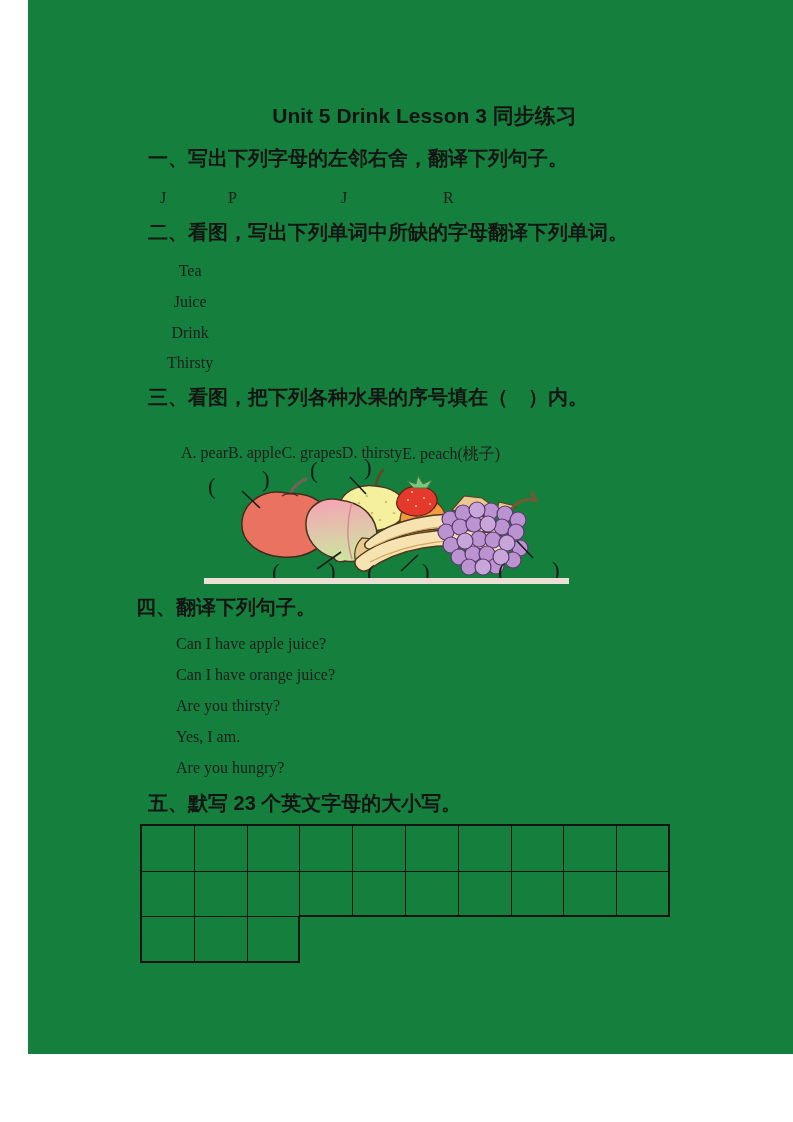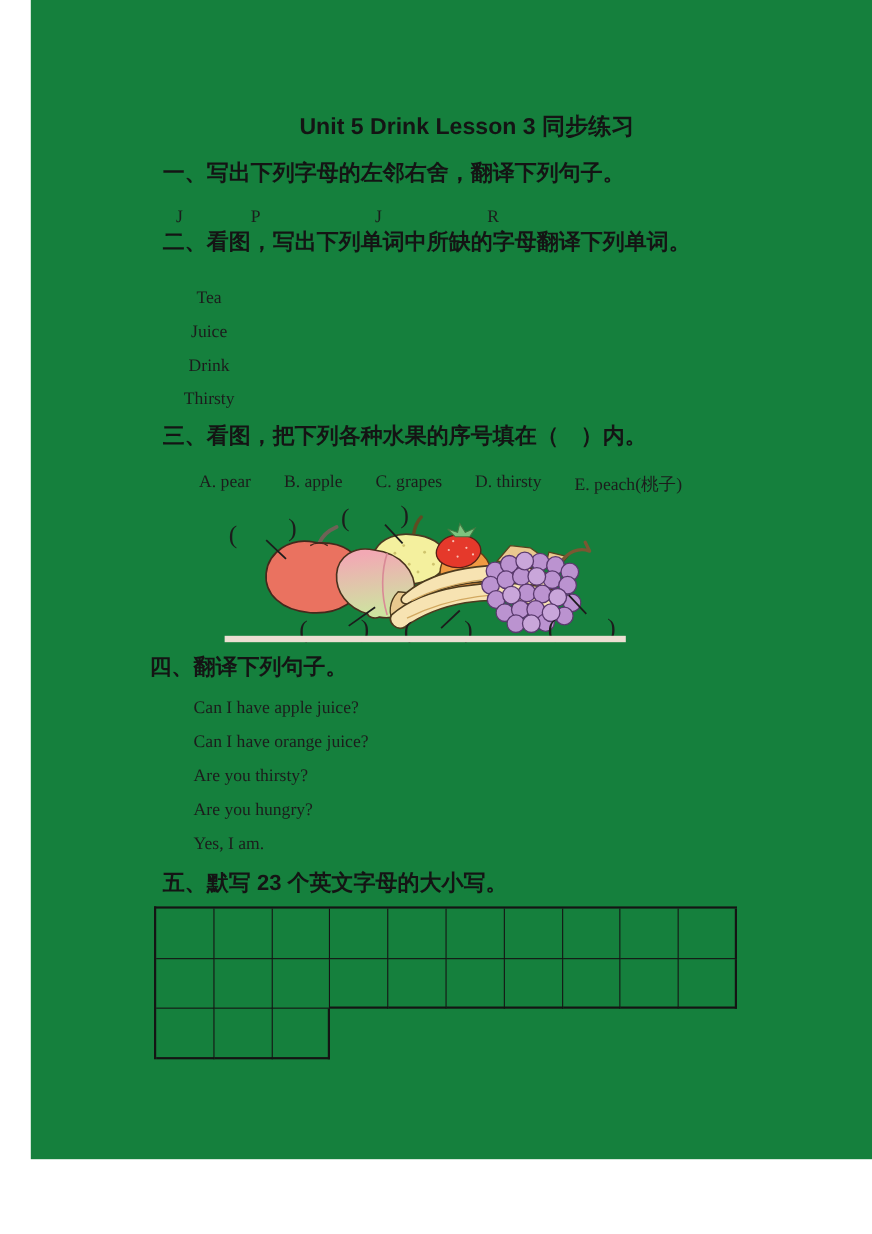--- a/index.html
+++ b/index.html
@@ -10,39 +10,39 @@
     margin-left:28px;
   }
   
   .hd{
     position:absolute;white-space:nowrap;
     font-family:"Liberation Sans","DejaVu Sans",sans-serif;
     font-weight:700;font-size:20px;line-height:22px;color:#141414;
   }
   #title{top:105px;left:0;width:100%;text-align:center;font-size:21px;}
   #h1{top:147px;left:120px;}
-  #h2{top:209px;left:120px;}
+  #h2{top:221px;left:120px;}
   #h3{top:386px;left:120px;}
   #h4{top:596px;left:108px;}
   #h5{top:792px;left:120px;}
 
   
   .letters{position:absolute;top:189px;left:0;width:100%;height:20px;font-size:16px;}
   .letters span{position:absolute;top:0;}
   .letters span:nth-child(1){left:132px;}
   .letters span:nth-child(2){left:200px;}
   .letters span:nth-child(3){left:313px;}
   .letters span:nth-child(4){left:415px;}
 
   
   .words{position:absolute;top:261px;left:139px;font-size:16px;}
   .words div{height:30.8px;line-height:19px;text-align:center;}
 
   
-  .options{position:absolute;top:430px;left:153px;font-size:16px;display:flex;gap:30px;white-space:nowrap;justify-content:flex-end;}
+  .options{position:absolute;top:444px;left:153px;font-size:16px;display:flex;white-space:nowrap;justify-content:flex-end;}
 
   
   #fruit-illustration{position:absolute;top:458px;left:176px;}
   .paren{font-family:"Liberation Serif","DejaVu Serif",serif;font-size:23px;fill:#1c1c1c;}
 
   
   .sentences{position:absolute;top:634px;left:148px;font-size:16px;}
   .sentences div{height:31px;line-height:20px;}
 
   
@@ -200,22 +200,22 @@
     </g>
 
     <rect x="0" y="120" width="365" height="6" fill="#ecdfd3"></rect>
   </svg>
 
   <div id="h4" class="hd">四、翻译下列句子。</div>
   <div class="sentences">
       <div>Can I have apple juice?</div>
       <div>Can I have orange juice?</div>
       <div>Are you thirsty?</div>
+      <div>Yes, I am.</div>
       <div>Are you hungry?</div>
-      <div>Yes, I am.</div>
     </div>
 
   <div id="h5" class="hd">五、默写 23 个英文字母的大小写。</div>
   <div class="grid">
       <div class="cell"></div>
       <div class="cell"></div>
       <div class="cell"></div>
       <div class="cell"></div>
       <div class="cell"></div>
       <div class="cell"></div>

